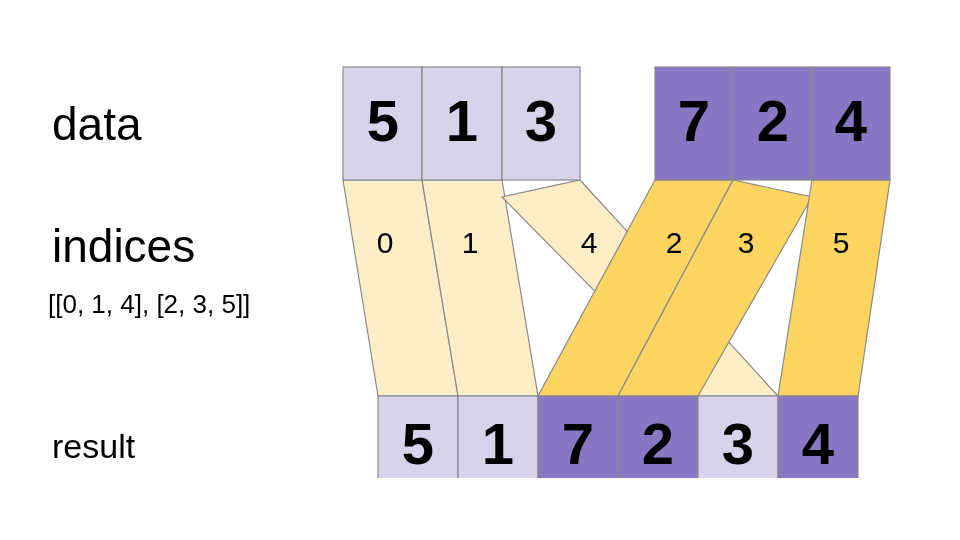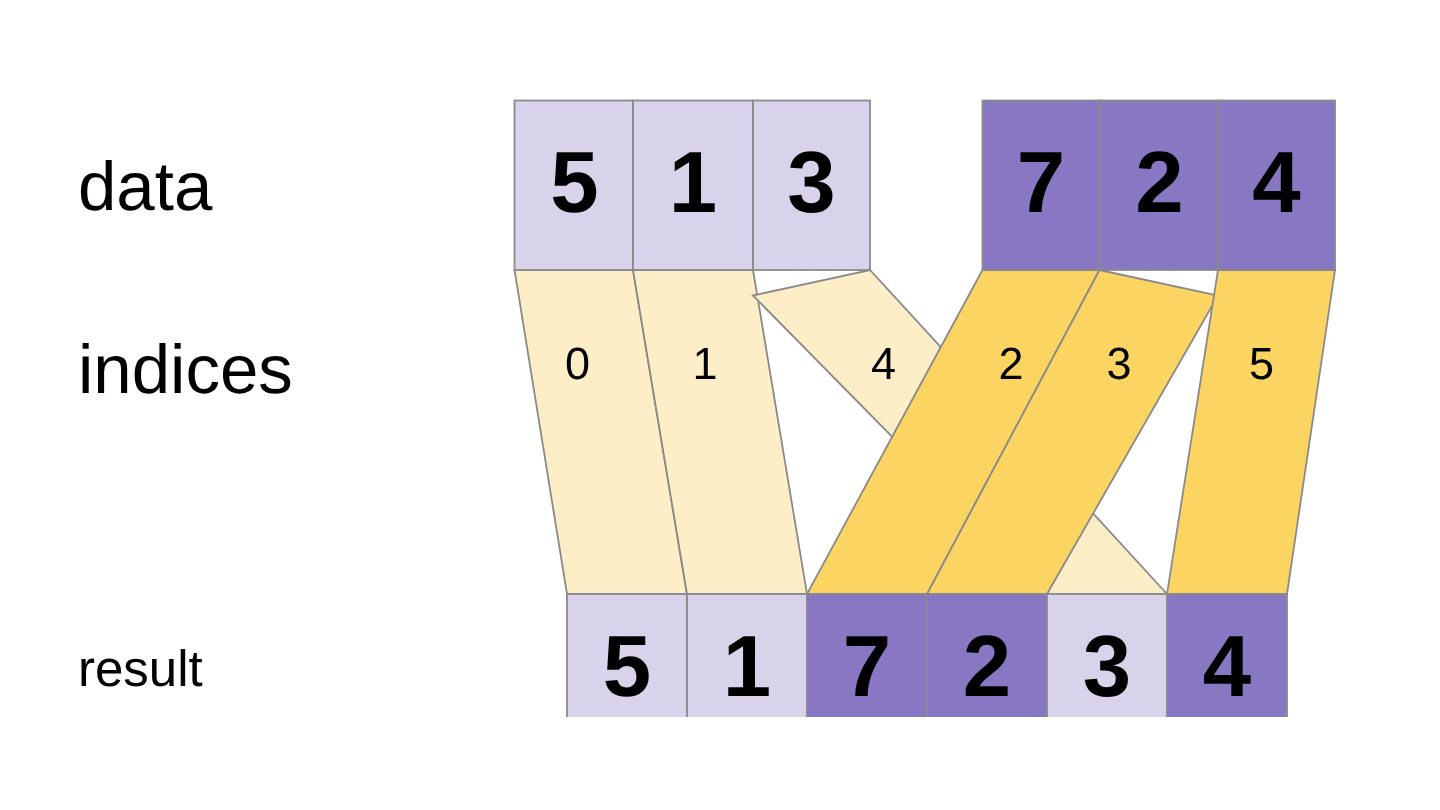--- a/index.html
+++ b/index.html
@@ -71,20 +71,21 @@
 </style>
 </head>
 <body>
 
 <div id="stage">
 
   <div class="row-label" id="label-data">data</div>
 
   <div class="row-label" id="label-indices">indices</div>
 
+  <div class="row-label" id="label-indices-value">[[0, 1, 4], [2, 3, 5]]</div>
 
   <div class="row-label" id="label-result">result</div>
 
   <svg class="diagram" viewBox="0 0 960 540">
 
     <g>
 
       <polygon points="343,180 422,180 458,396 378,396" fill="#fdeec8" stroke="#8a8a8a" stroke-width="1.2"></polygon>
 
       <polygon points="422,180 502,180 538,396 458,396" fill="#fdeec8" stroke="#8a8a8a" stroke-width="1.2"></polygon>

